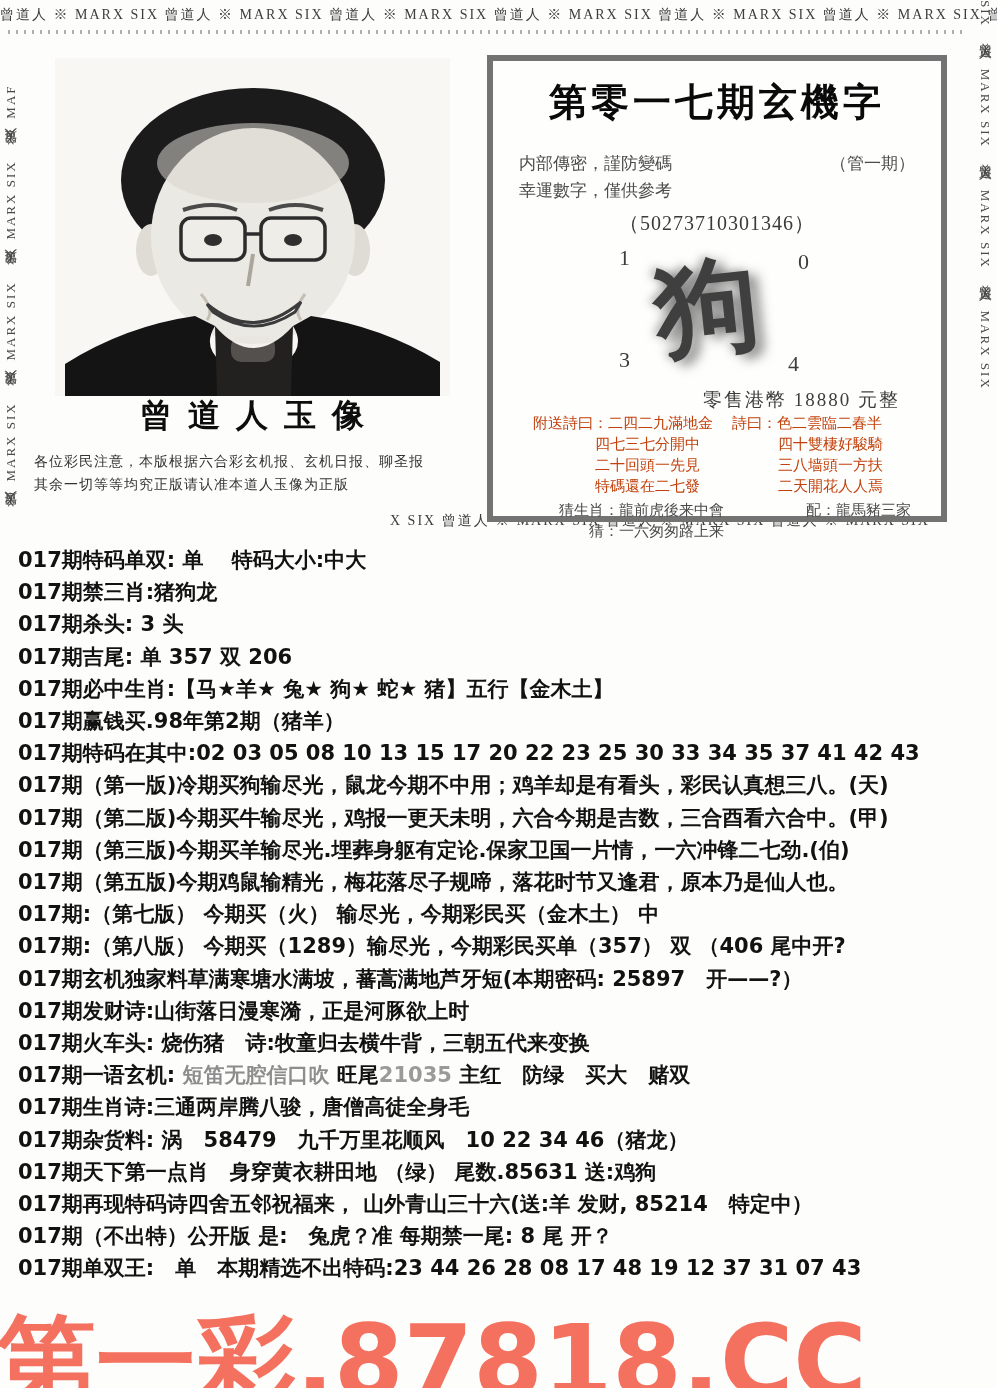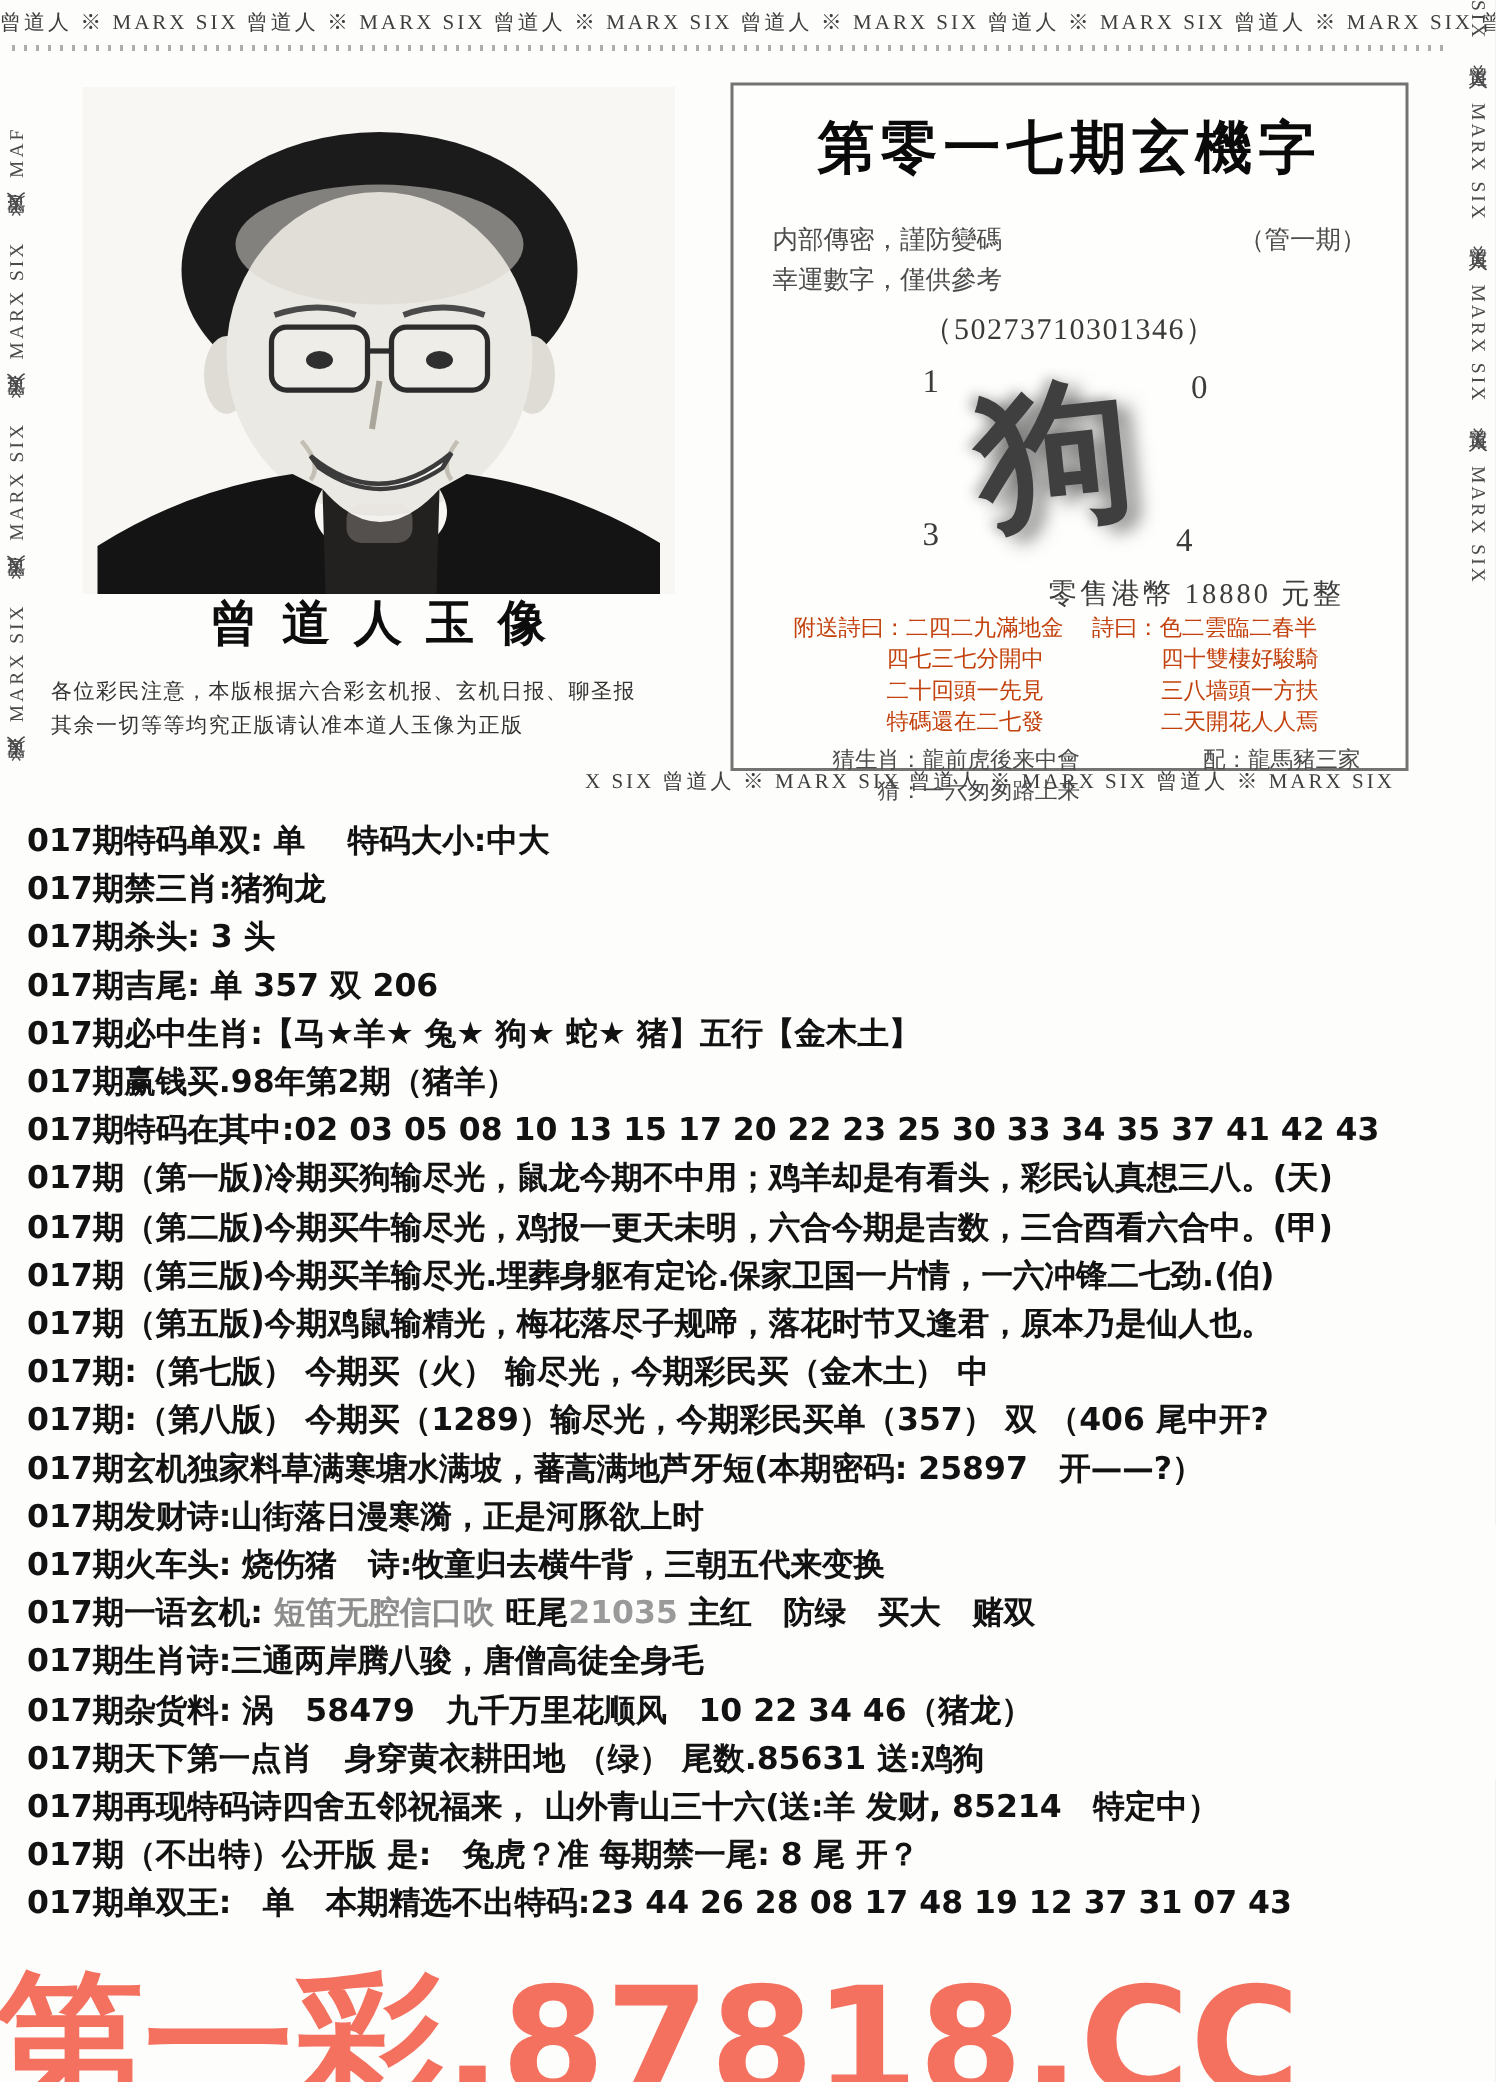--- a/index.html
+++ b/index.html
@@ -16,21 +16,21 @@
              white-space:nowrap;overflow:hidden;font-family:"Liberation Serif",serif;font-size:13px;color:#4a4a4a;letter-spacing:2px;}
   .frame-bottom{position:absolute;left:390px;top:512px;width:600px;white-space:nowrap;overflow:hidden;
              font-family:"Liberation Serif",serif;font-size:14px;color:#3e3e3e;letter-spacing:2px;}
   
   .portrait{position:absolute;left:55px;top:58px;width:395px;height:338px;}
   .caption{position:absolute;left:60px;top:394px;width:400px;text-align:center;
            font-family:"DejaVu Serif",serif;font-weight:bold;font-size:32px;letter-spacing:16px;color:#0d0d0d;}
   .pnotes{position:absolute;left:34px;top:450px;width:445px;
           font-family:"Liberation Serif",serif;font-size:14px;line-height:23px;color:#333;letter-spacing:1px;}
   
-  .mbox{position:absolute;left:487px;top:55px;width:448px;height:455px;border:2px solid #737373;background:#fefefd;}
+  .mbox{position:absolute;left:487px;top:55px;width:448px;height:455px;border:6px solid #737373;background:#fefefd;}
   .mb-title{margin-top:16px;text-align:center;font-size:38px;font-weight:bold;letter-spacing:4px;color:#0a0a0a;}
   .mb-row{display:flex;justify-content:space-between;padding:0 26px;margin-top:24px;
           font-family:"Liberation Serif",serif;font-size:17px;color:#4c4c4c;}
   .mb-line2{padding:4px 0 0 26px;font-family:"Liberation Serif",serif;font-size:17px;color:#4c4c4c;}
   .mb-digits{margin-top:8px;text-align:center;font-family:"Liberation Serif",serif;font-size:20px;color:#3a3a3a;letter-spacing:1px;}
   .zodiac-wrap{position:relative;width:240px;height:130px;margin:6px auto 0 auto;}
   .zchar{position:absolute;left:58px;top:-4px;font-size:104px;font-weight:bold;color:#3f3f3f;
          transform:rotate(-6deg);text-shadow:8px 5px 12px rgba(40,40,40,.55),-4px -2px 8px rgba(60,60,60,.35);
          font-family:"DejaVu Serif",serif;}
   .znum{position:absolute;font-family:"Liberation Serif",serif;font-size:22px;color:#3c3c3c;}

